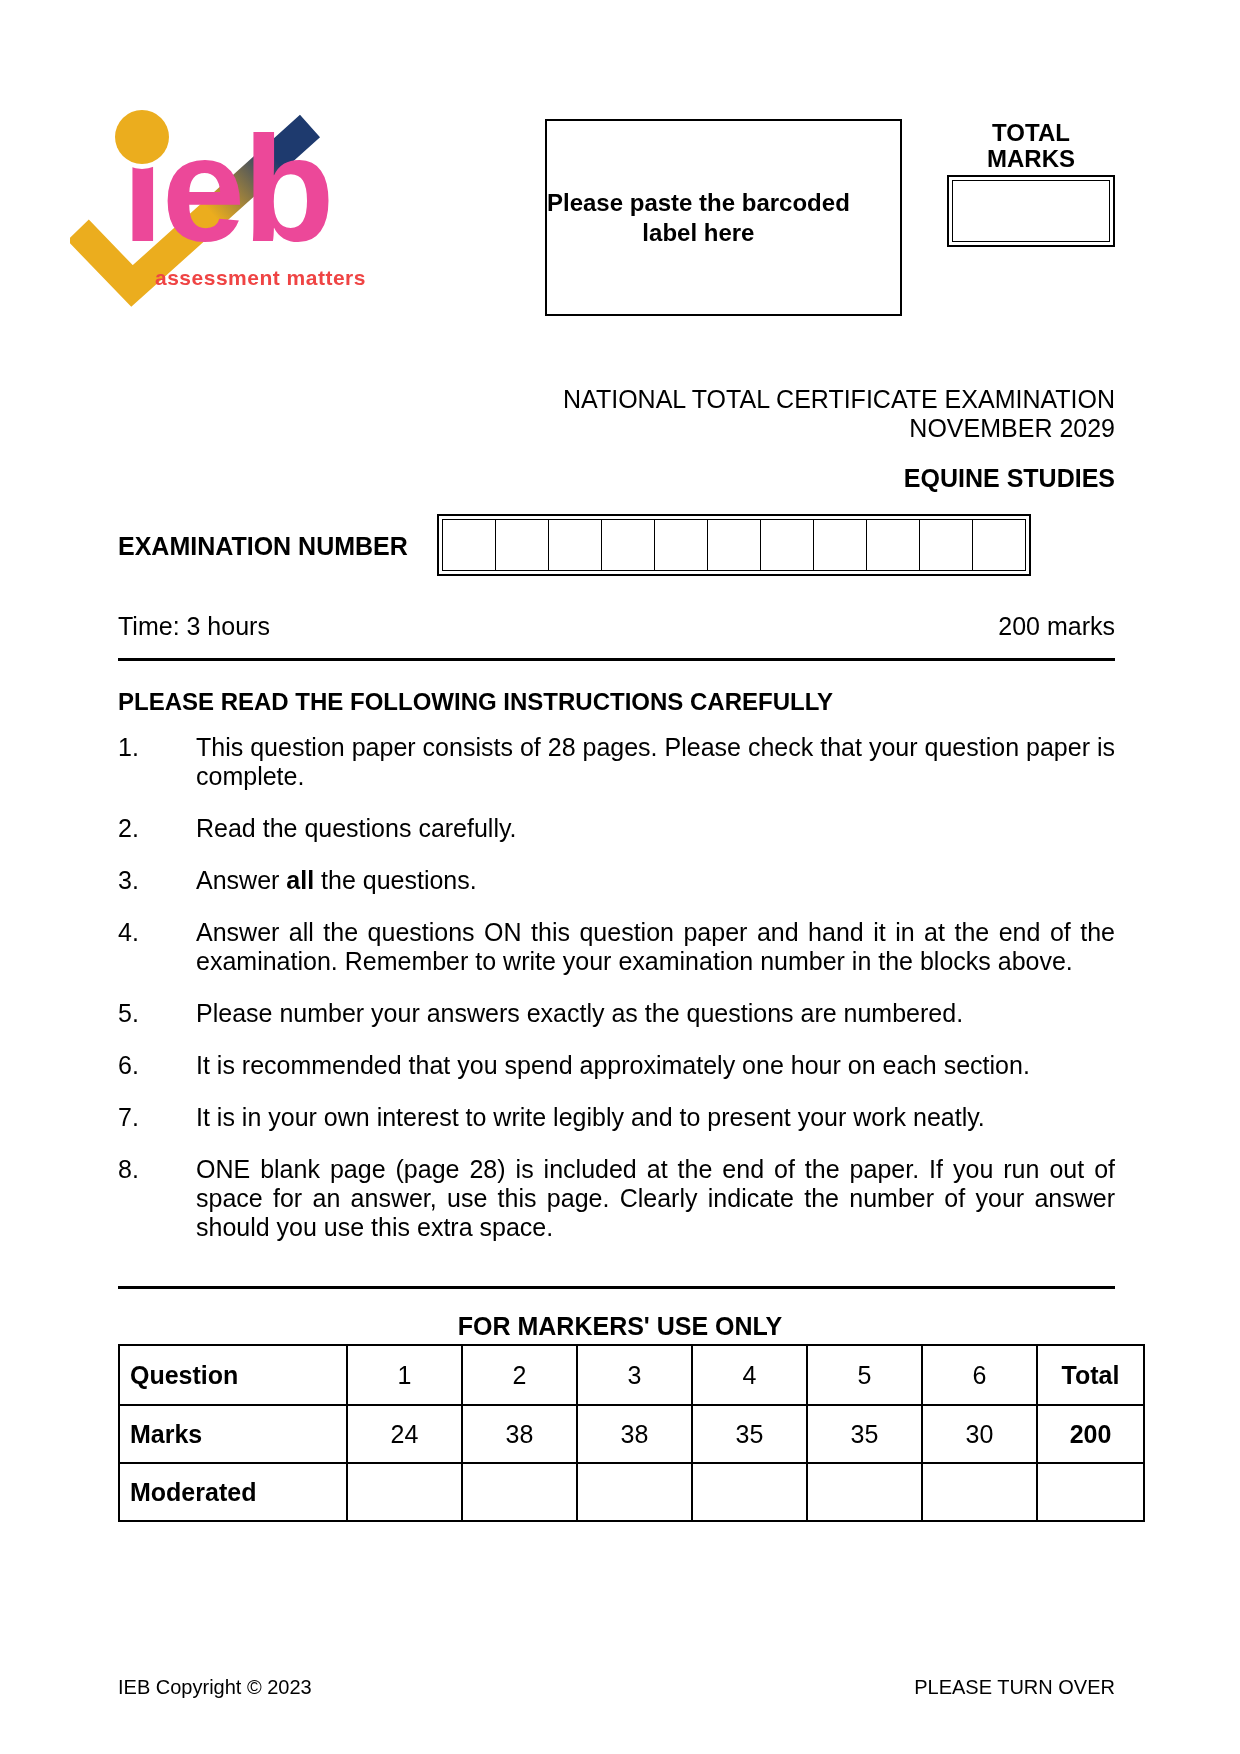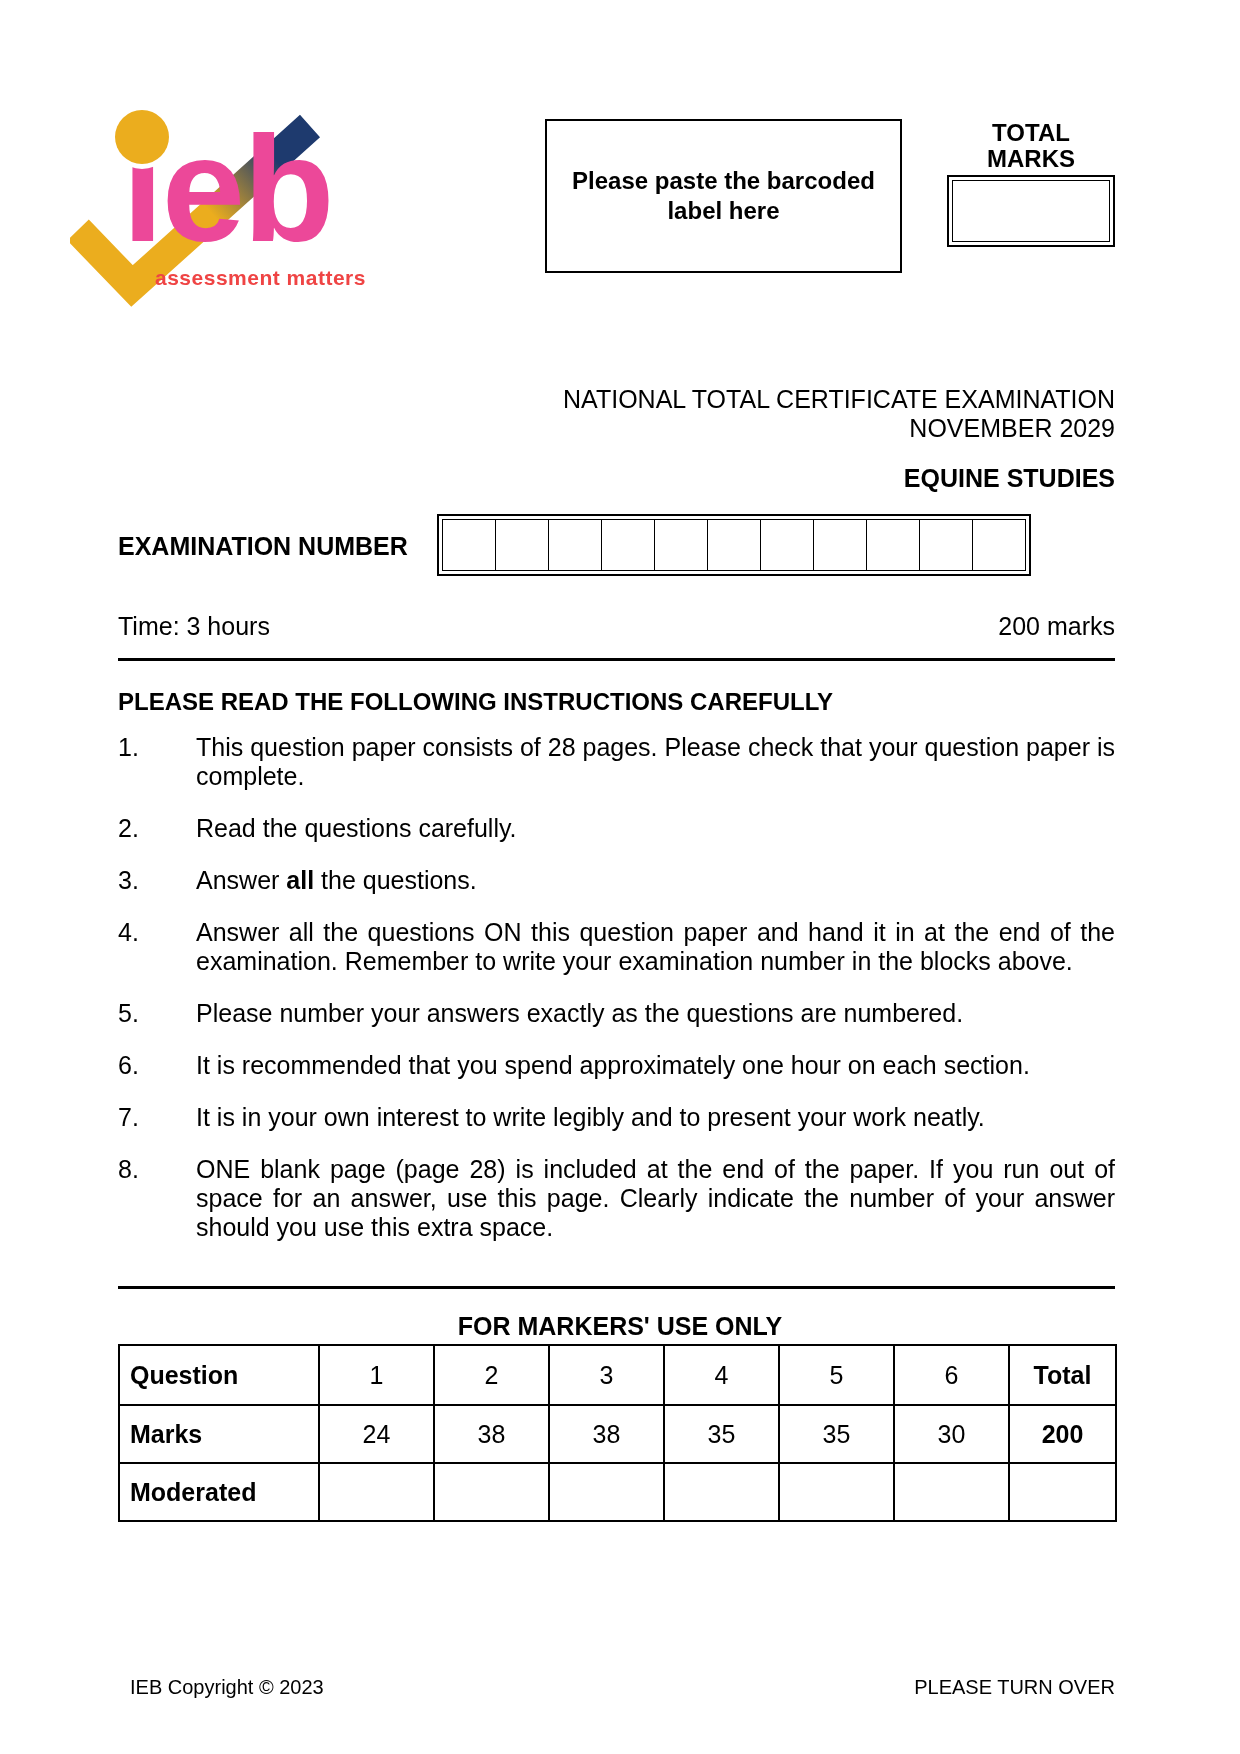--- a/index.html
+++ b/index.html
@@ -22,22 +22,22 @@
     position:absolute; left:45px; top:12px; width:54px; height:54px;
     border-radius:50%; background:#ebad1e; box-shadow:0 0 0 5px #fff;
   }
   .logo-tagline {
     position:absolute; left:85px; top:168px;
     font-size:21px; font-weight:bold; color:#ef4444; letter-spacing:0.5px;
     white-space:nowrap;
   }
   
   .barcode-box {
-    position:absolute; left:545px; top:119px; width:357px; height:154px;
-    border:2px solid #000; display:flex; align-items:center; justify-content:center;
+    position:absolute; left:545px; top:119px; width:357px; height:197px;
+    border:2px solid #000; display:flex; align-items:center; justify-content:flex-start;
     text-align:center; font-size:24px; font-weight:bold; line-height:30px;
   }
   .total-marks { position:absolute; left:947px; top:120px; width:168px; text-align:center; }
   .total-marks-label { font-size:24px; font-weight:bold; line-height:26px; }
   .total-marks-box { margin-top:3px; width:168px; height:72px; border:2px solid #000; padding:3px; }
   .total-marks-box-inner { width:100%; height:100%; border:1px solid #000; font-size:26px;
     display:flex; align-items:center; justify-content:center; }
   
   .content { position:absolute; left:118px; top:0; width:997px; height:1754px; }
   .title-block { position:absolute; left:0; right:0; top:385px; text-align:right;
@@ -64,24 +64,24 @@
   .instr-text { flex:1 1 auto; text-align:justify; }
   .b { font-weight:bold; }
   .markers-heading { position:absolute; left:7px; right:0; top:1312px; text-align:center;
     font-size:25px; font-weight:bold; }
   .markers-table { position:absolute; left:0; top:1344px; width:997px;
     border-collapse:collapse; table-layout:fixed; font-size:25px; }
   .markers-table td { border:2px solid #000; text-align:center; }
   .markers-table td.rowlabel { text-align:left; padding-left:10px; font-weight:bold; }
   .markers-table tr.hdr td { height:60px; }
   .markers-table tr.data td { height:58px; }
-  .col-q { width:200px; } .col-n { width:115px; } .col-t { width:107px; }
+  .col-q { width:228px; } .col-n { width:115px; } .col-t { width:107px; }
   .bold-cell { font-weight:bold; }
   .footer { position:absolute; left:0; right:0; top:1676px; display:flex;
-    justify-content:space-between; font-size:20px;margin-left:12px; }
+    justify-content:space-between; font-size:20px; }
 </style>
 </head>
 <body>
 
 <div class="page">
 
   <div class="logo">
     <svg class="logo-check" width="320" height="215" viewBox="0 0 320 215">
       <defs>
         <linearGradient id="checkgrad" gradientUnits="userSpaceOnUse" x1="62" y1="188" x2="240" y2="28">

